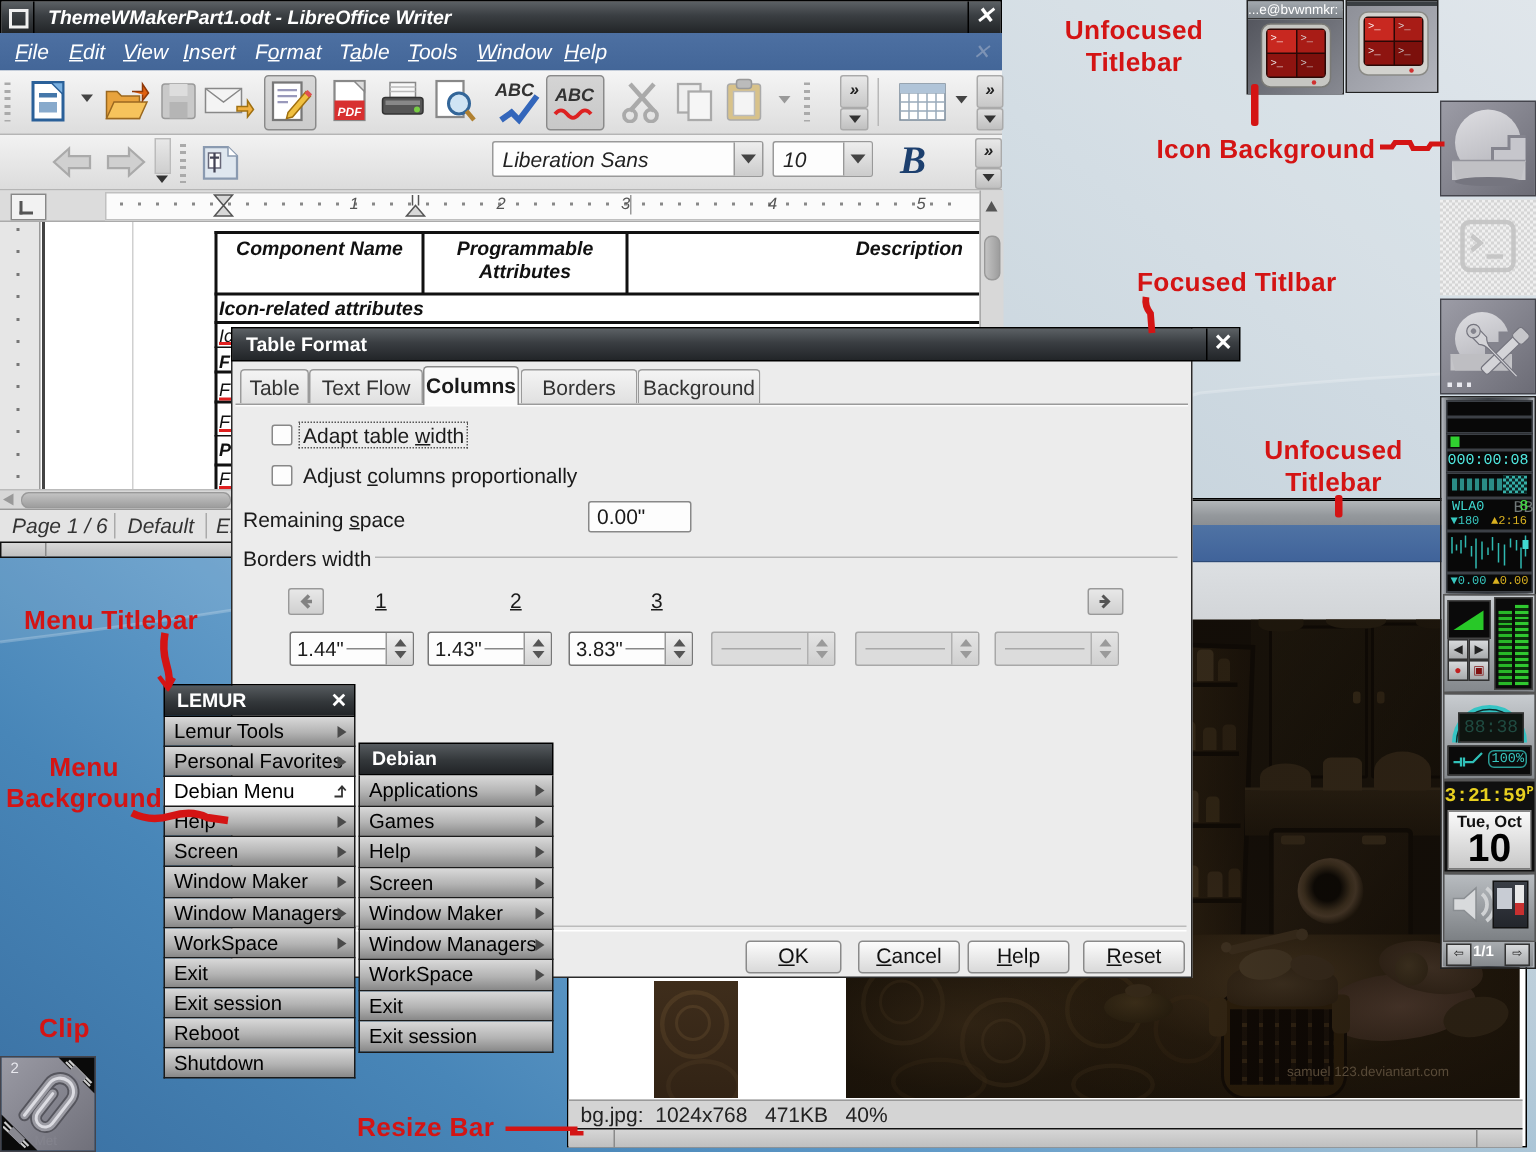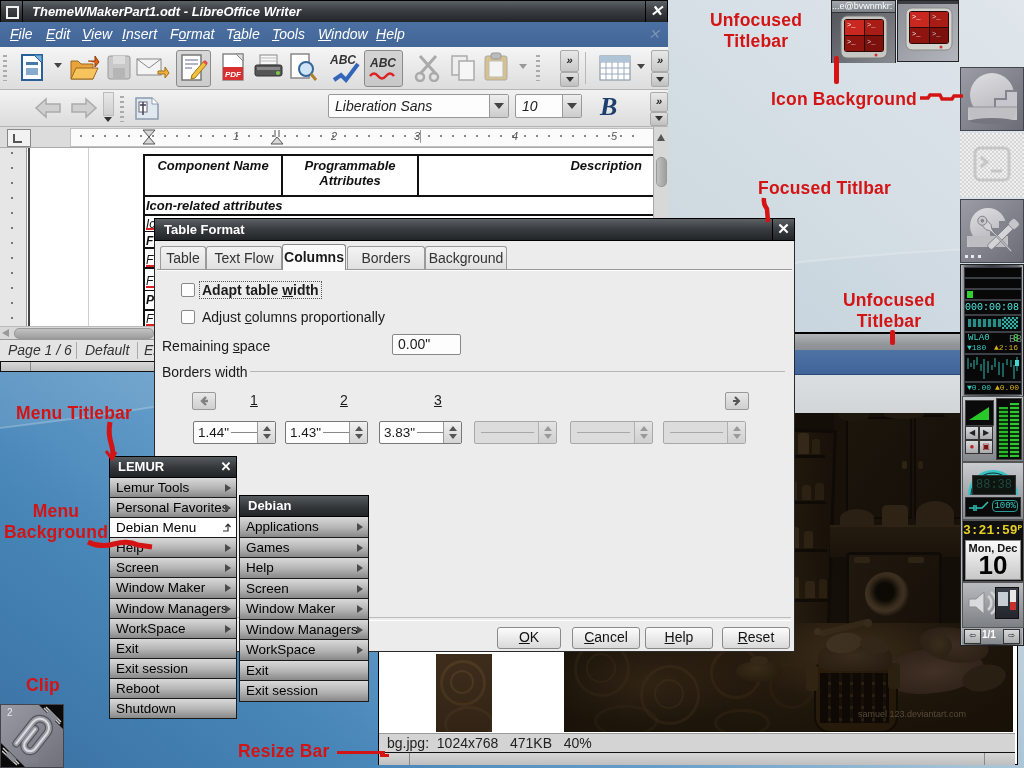--- a/index.html
+++ b/index.html
@@ -361,36 +361,36 @@
    <span style="position:absolute;left:144px;">En</span>
  </div>
 
  <div class="abs" style="left:0;top:361px;width:666px;height:9px;background:linear-gradient(#d8d8d8,#c0c0c0);border:1px solid #111;">
    <div class="abs" style="left:29px;top:0;width:1px;height:100%;background:#8a8a8a;"></div>
    <div class="abs" style="right:29px;top:0;width:1px;height:100%;background:#8a8a8a;"></div>
  </div>
 </div>
 
 <div class="abs" id="dlg" style="left:154px;top:218px;width:641px;height:434px;background:#ececec;border:1px solid #2a2a2a;box-sizing:border-box;">
- <div class="tb abs" style="left:-1px;top:-1px;width:639px;height:21px;font-size:13px;">
+ <div class="tb abs" style="left:-1px;top:-1px;width:639px;height:21px;font-size:13px;padding-left:32px;">
    <div class="abs" style="left:9px;top:3px;">Table Format</div>
    <div class="wmx" style="font-size:15px;line-height:20px;">✕</div>
  </div>
  <div id="dlgbody" style="position:absolute;left:0;top:0;width:639px;height:432px;font-size:14px;color:#1a1a1a;">
 
   <div class="tab abs" style="left:5px;top:27px;width:44px;">Table</div>
   <div class="tab abs" style="left:51px;top:27px;width:74px;">Text Flow</div>
   <div class="abs" style="left:127px;top:25px;width:62px;height:25px;background:#fbfbfb;border:1px solid #8a8a8a;border-bottom:none;border-radius:3px 3px 0 0;text-align:center;line-height:24px;font-weight:bold;z-index:3;">Columns</div>
   <div class="tab abs" style="left:192px;top:27px;width:76px;">Borders</div>
   <div class="tab abs" style="left:270px;top:27px;width:80px;">Background</div>
   <div class="abs" style="left:2px;top:50px;width:635px;height:1px;background:#9a9a9a;"></div>
   <div class="abs" style="left:2px;top:51px;width:635px;height:1px;background:#fdfdfd;"></div>
 
   <div class="abs" style="left:26px;top:64px;width:12px;height:12px;background:#fdfdfd;border:1px solid #888;border-radius:2px;"></div>
-  <div class="abs" style="left:44px;top:62px;border:1px dotted #555;padding:0 2px;font-weight:bold;">Adapt table <u>w</u>idth</div>
+  <div class="abs" style="left:44px;top:62px;border:1px dotted #555;padding:0 2px;">Adapt table <u>w</u>idth</div>
   <div class="abs" style="left:26px;top:91px;width:12px;height:12px;background:#fdfdfd;border:1px solid #888;border-radius:2px;"></div>
   <div class="abs" style="left:47px;top:90px;">Adjust <u>c</u>olumns proportionally</div>
 
   <div class="abs" style="left:7px;top:119px;">Remaining <u>s</u>pace</div>
   <div class="abs" style="left:237px;top:115px;width:67px;height:19px;background:#fdfdfd;border:1px solid #888;border-radius:2px;line-height:19px;"><span style="margin-left:5px;">0.00"</span></div>
 
   <div class="abs" style="left:7px;top:145px;">Borders width</div>
   <div class="abs" style="left:95px;top:152px;width:535px;height:1px;background:#b5b5b5;"></div>
 
   <div class="abs" style="left:37px;top:173px;width:22px;height:16px;background:linear-gradient(#e8e8e8,#d0d0d0);border:1px solid #999;border-radius:2px;">
@@ -624,21 +624,21 @@
      <svg width="30" height="16">
               <path d="M3 10 L8 10 M8 7 L8 13 M10 7 L10 13 M10 10 L16 10 L22 4" stroke="#30c0b8" stroke-width="1.5" fill="none"></path>
             </svg>
      <span class="abs" style="right:2px;top:2px;color:#38c8c0;font-size:9px;font-family:'Liberation Mono',monospace;border:1px solid #2a9a94;border-radius:4px;padding:0 1px;">100%</span>
    </div>
   </div>
 
   <div class="abs" style="left:1px;top:255px;width:60px;height:60px;background:#101010;border:1px solid #555;">
    <div class="abs" style="left:0;top:2px;width:56px;text-align:center;color:#e8d020;font-size:13px;font-weight:bold;font-family:'Liberation Mono',monospace;">3:21:59<span style="font-size:8px;vertical-align:top;color:#e8d020;">P</span></div>
    <div class="abs" style="left:2px;top:19px;width:54px;height:38px;background:linear-gradient(#fafafa,#c8c8c8);border:1px solid #888;text-align:center;">
-     <div style="font-size:11px;font-weight:bold;color:#111;margin-top:1px;">Mon, Dec</div>
+     <div style="font-size:11px;font-weight:bold;color:#111;margin-top:1px;">Tue, Oct</div>
      <div style="font-size:26px;font-weight:bold;color:#000;line-height:22px;">10</div>
    </div>
   </div>
 
   <div class="abs" style="left:1px;top:317px;width:60px;height:44px;background:linear-gradient(#b8bcc0,#7c8084);border:1px solid #555;">
     <svg width="36" height="40">
             <path d="M6 16 L13 16 L21 9 L21 31 L13 24 L6 24 Z" fill="#d8dadc" stroke="#8a8e92"></path>
             <path d="M25 13 A9 9 0 0 1 25 27 M28 9 A14 14 0 0 1 28 31" stroke="#d0d2d4" stroke-width="2.5" fill="none"></path>
           </svg>
     <div class="abs" style="right:4px;top:4px;width:22px;height:30px;background:linear-gradient(#3a3e46,#23262c);border:1px solid #111;">

